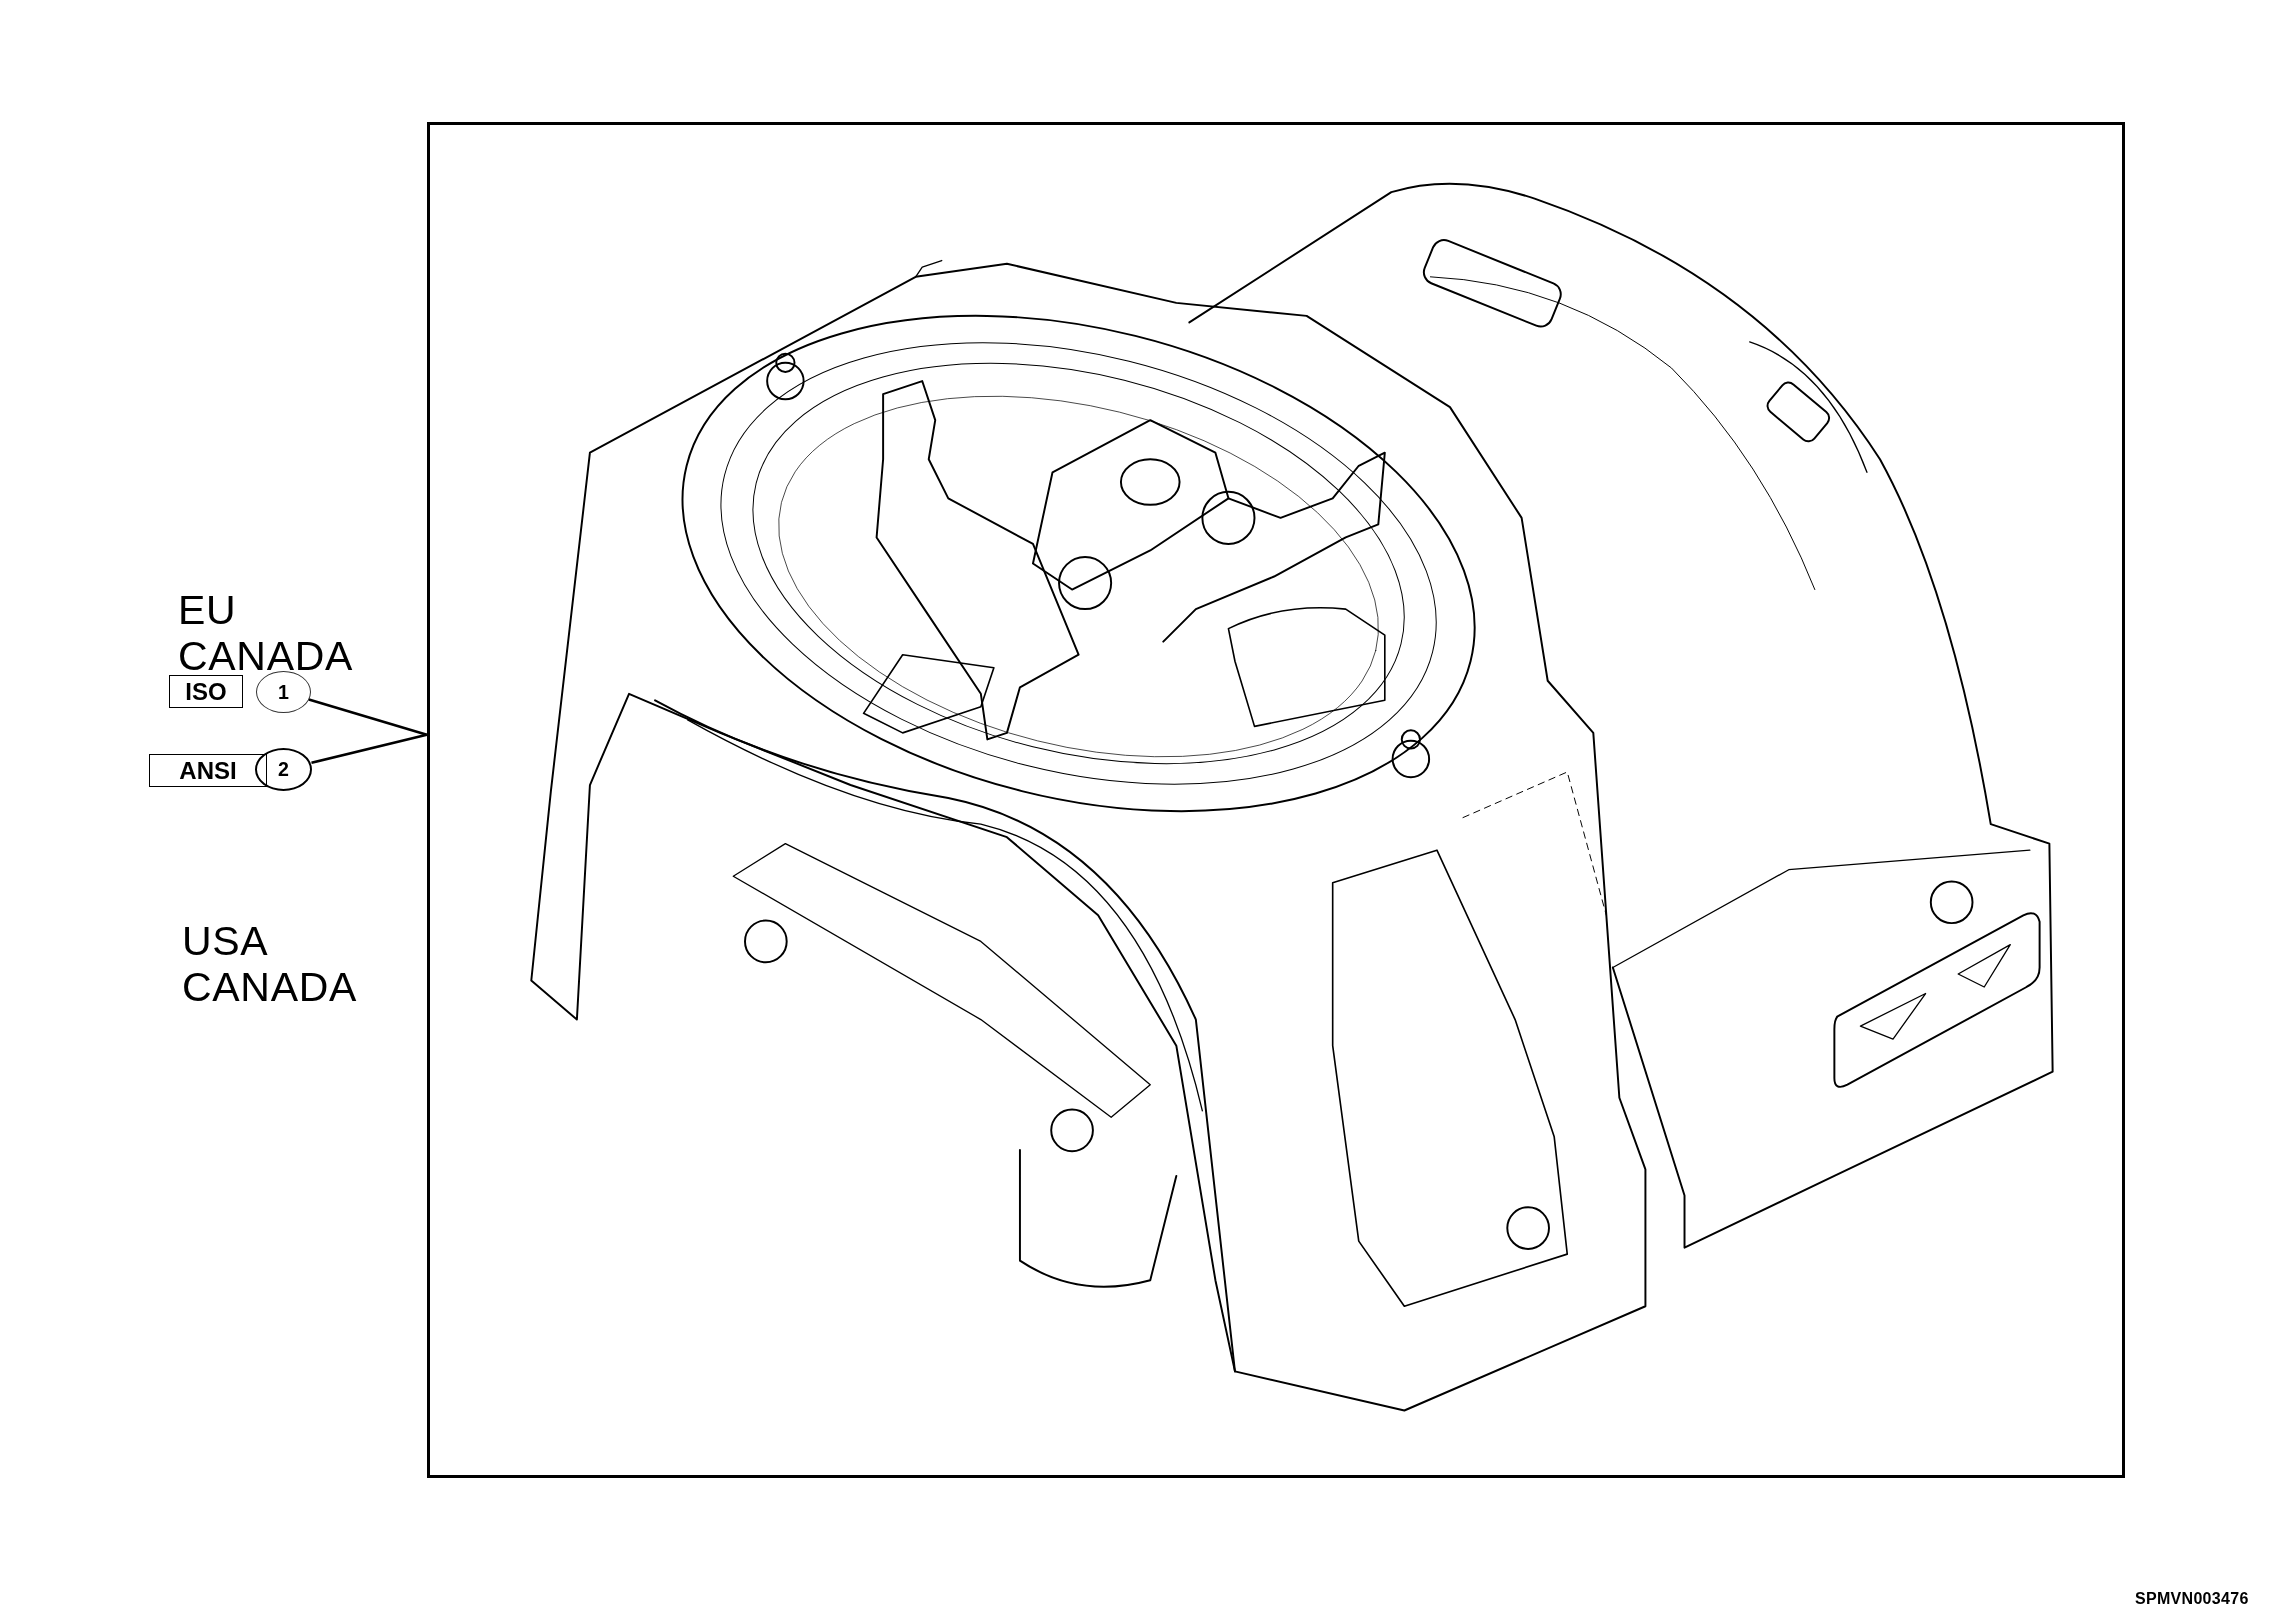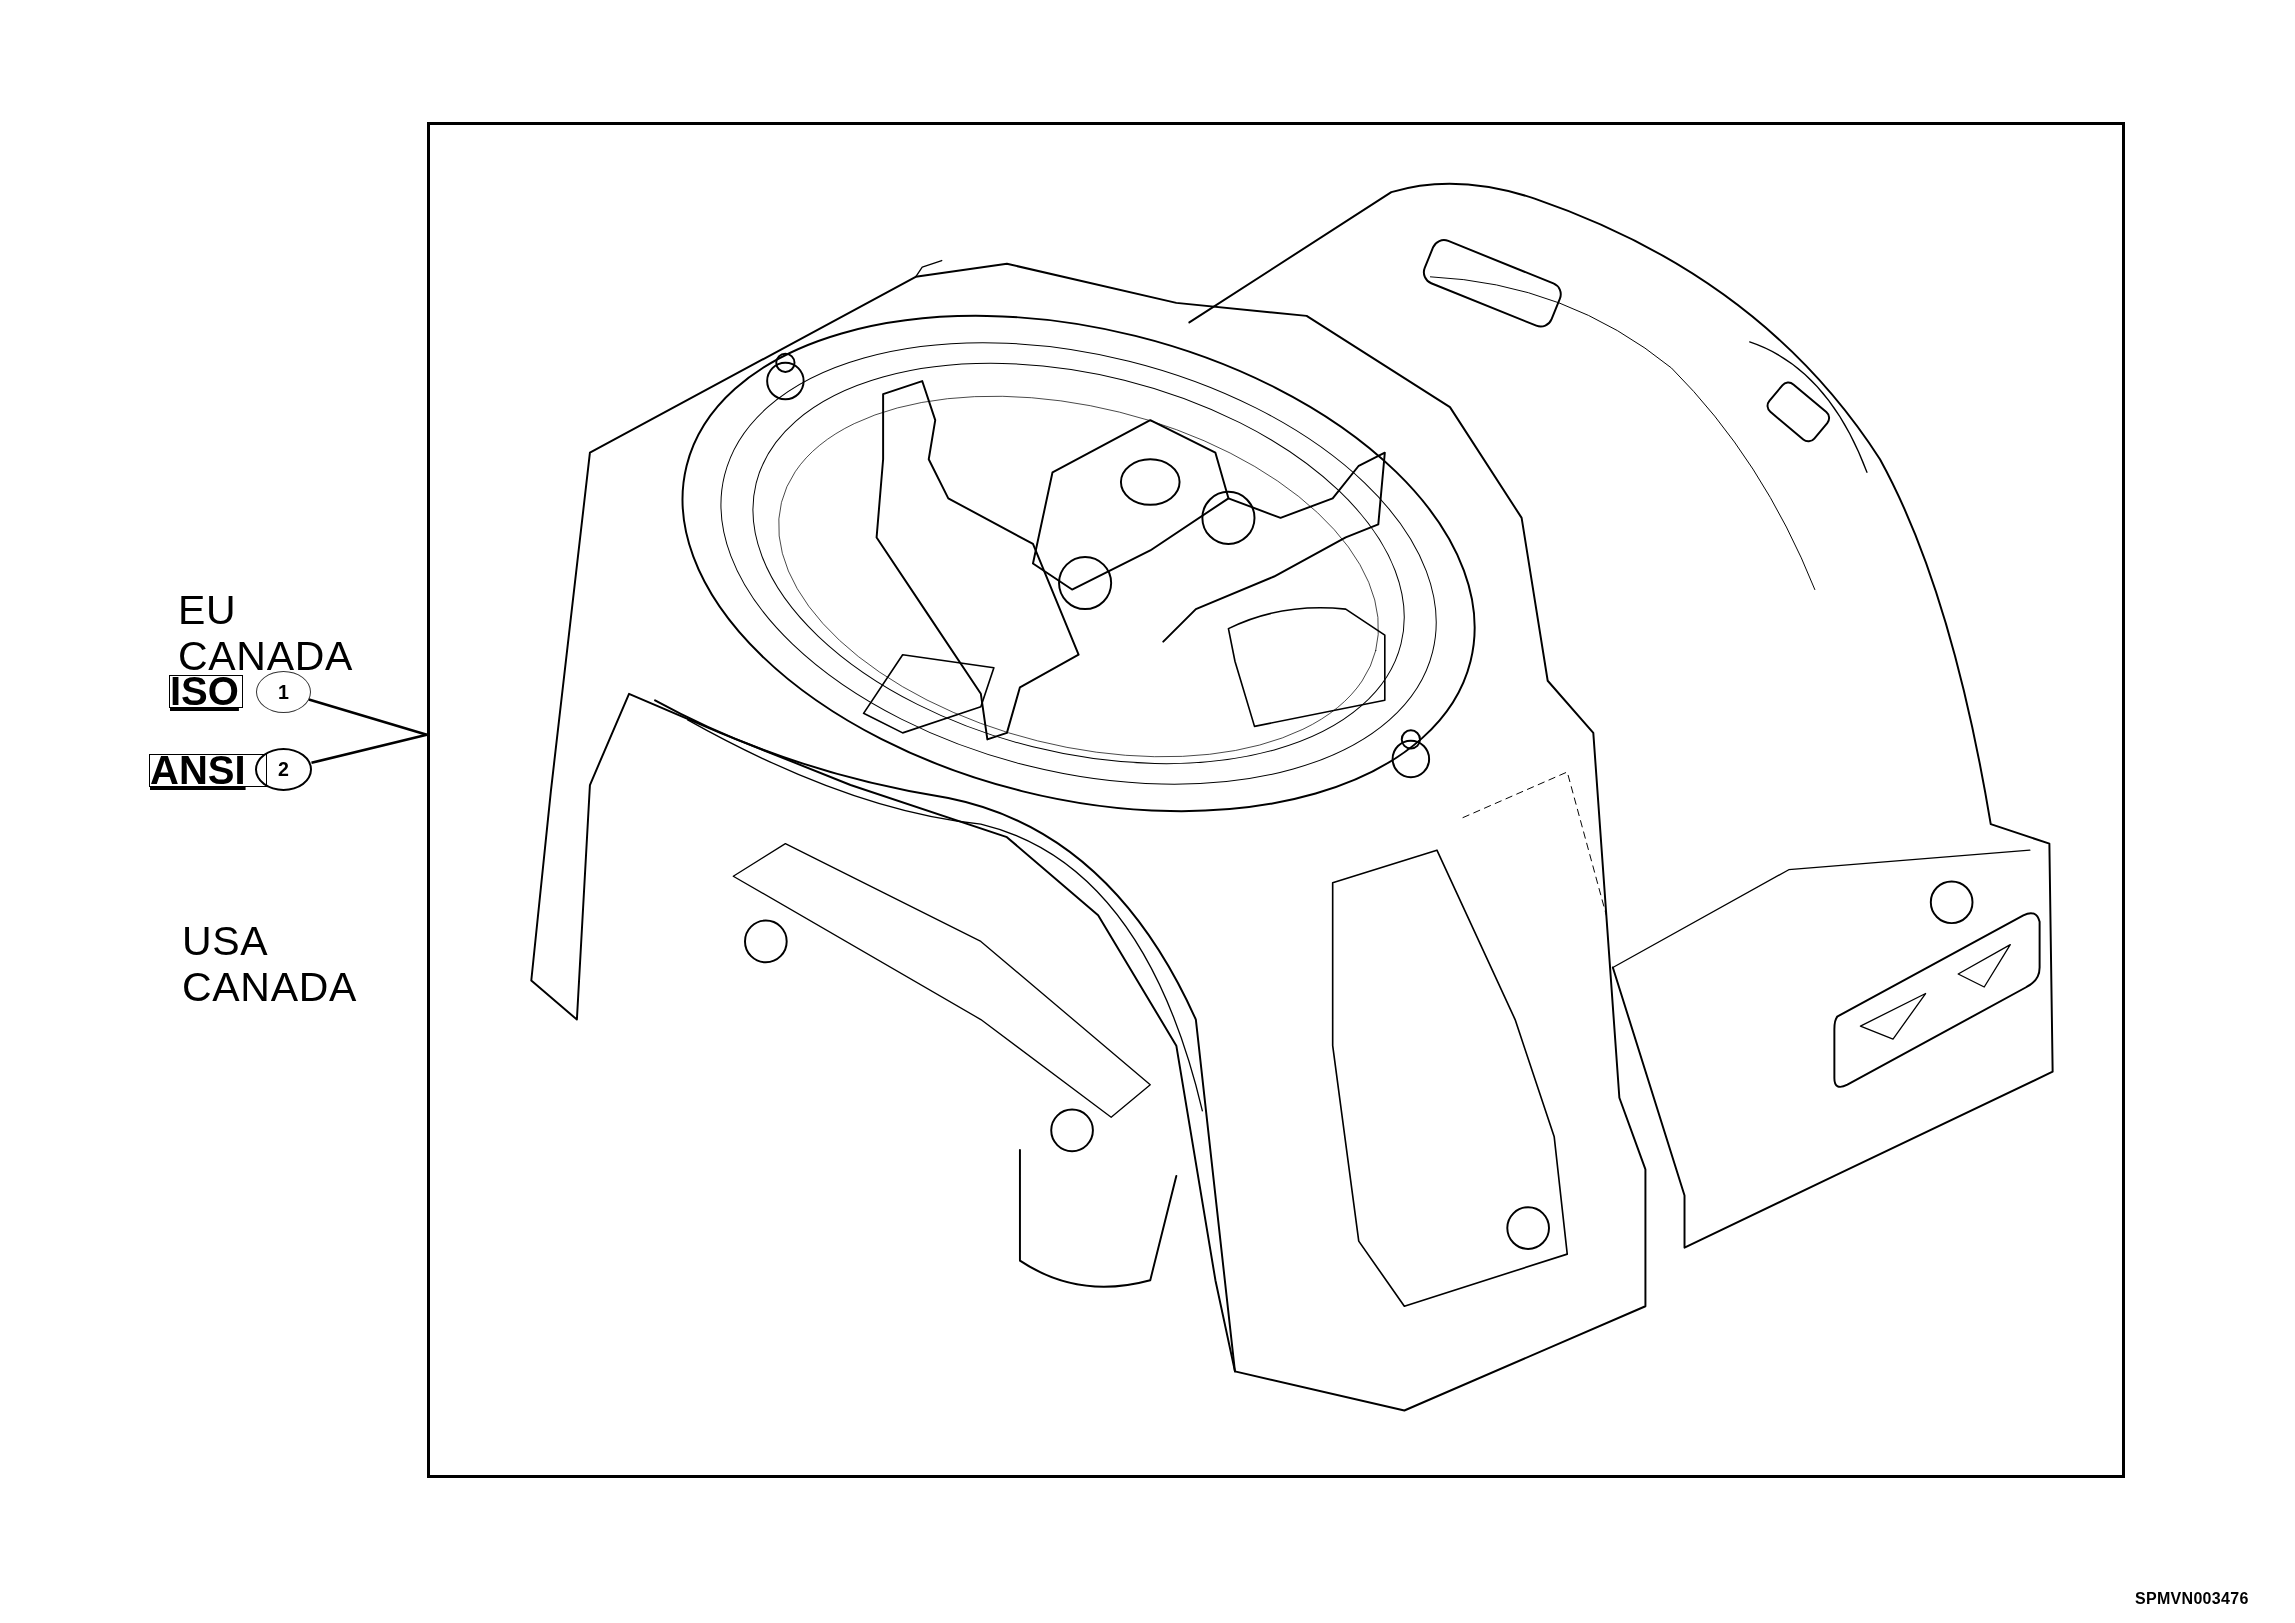--- a/index.html
+++ b/index.html
@@ -2,22 +2,22 @@
 <html style="font-size:10.4px"><head>
 <meta charset="utf-8">
 <style>
   html, body { margin: 0; padding: 0; background: #ffffff; }
   body { width: 2295px; height: 1624px; position: relative; overflow: hidden;
          font-family: "Liberation Sans", sans-serif; color: #000; }
   .frame { position: absolute; left: 427px; top: 122px; width: 1692px; height: 1350px;
            border: 3.3px solid #000; box-sizing: content-box; }
   .frame svg { position: absolute; left: 0; top: 0; }
   .region { position: absolute; font-weight: normal; font-size: 41px; line-height: 46px; letter-spacing: 0.7px; }
-  .std-box { position: absolute; border: 1.3px solid #000; font-weight: bold; font-size: 40px;
-             display: flex; align-items: center; justify-content: flex-start; box-sizing: border-box; text-decoration: underline; }
+  .std-box { position: absolute; border: 1.3px solid #000; font-weight: bold; font-size: 24px;
+             display: flex; align-items: center; justify-content: center; box-sizing: border-box; }
   .callout { position: absolute; border-radius: 50%; display: flex; align-items: center;
              justify-content: center; font-weight: bold; font-size: 19.6px; box-sizing: border-box; }
   .leaders { position: absolute; left: 0; top: 0; }
   .ref { position: absolute; left: 2135px; top: 1590px; font-weight: bold; font-size: 16px; letter-spacing: 0.3px; }
 </style>
 </head>
 <body>
 
 <div class="region" style="left:178px; top:587px;">
   <div>EU</div>

